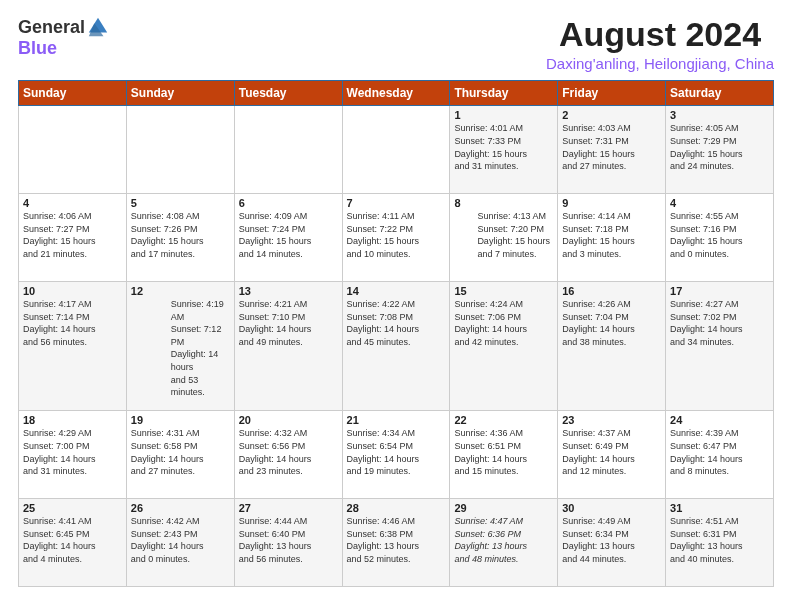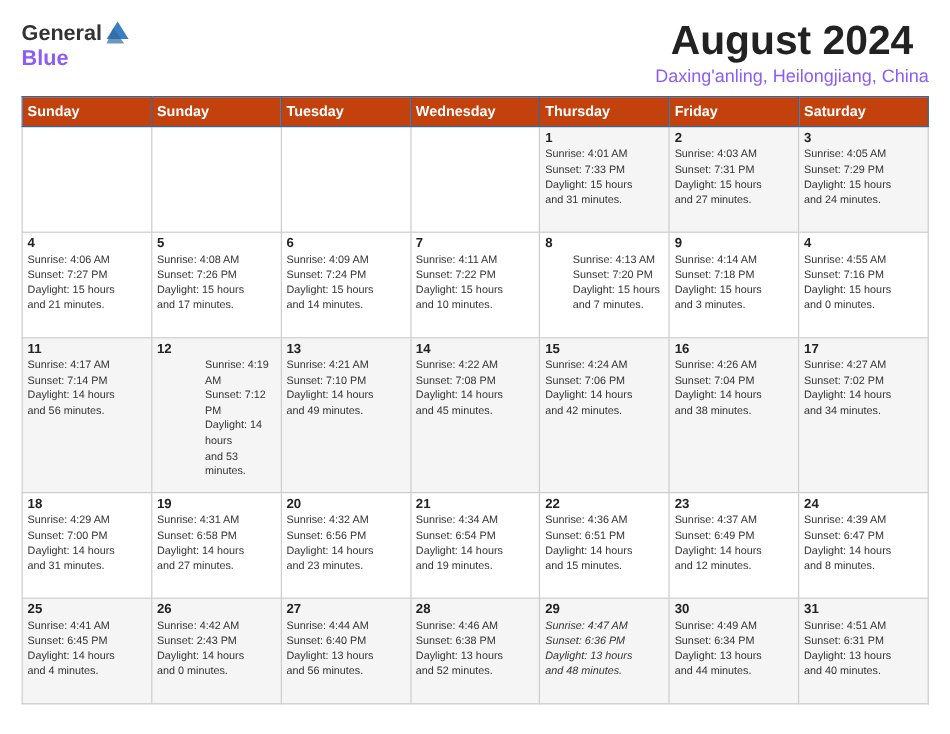--- a/index.html
+++ b/index.html
@@ -225,21 +225,21 @@
           <td>
             <span class="day-num">4</span>
             <div class="day-info" style="white-space: pre-line;">Sunrise: 4:55 AM
 Sunset: 7:16 PM
 Daylight: 15 hours
 and 0 minutes.</div>
           </td>
         </tr>
         <tr>
           <td>
-            <span class="day-num">11</span>
+            <span class="day-num">10</span>
             <div class="day-info" style="white-space: pre-line;">Sunrise: 4:17 AM
 Sunset: 7:14 PM
 Daylight: 14 hours
 and 56 minutes.</div>
           </td>
           <td>
             <span class="day-num">12</span>
             <div class="day-info" style="white-space: pre-line; margin-left: 40px;">Sunrise: 4:19 AM
 Sunset: 7:12 PM
 Daylight: 14 hours

